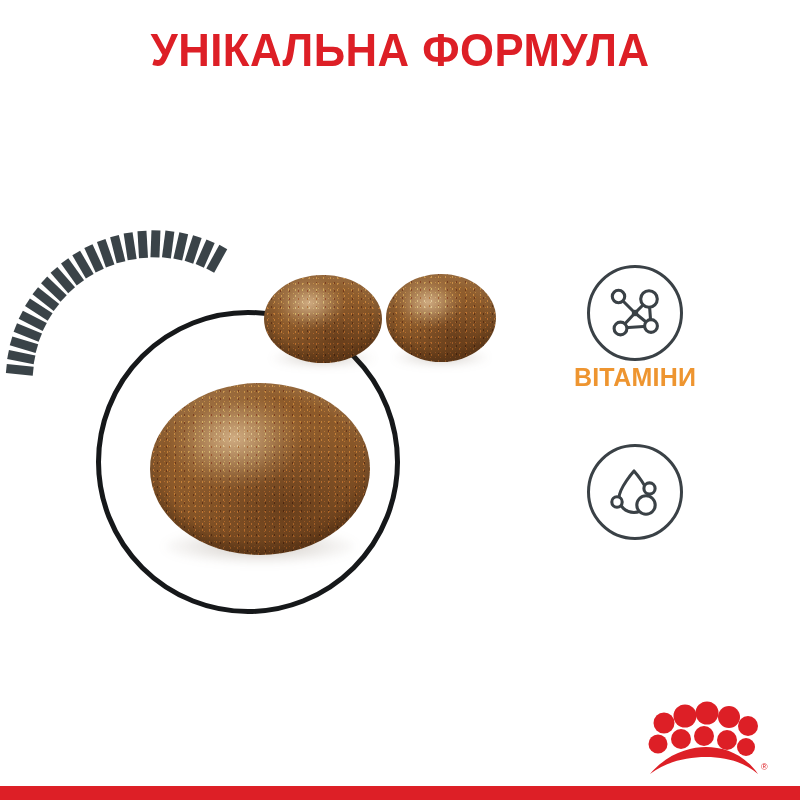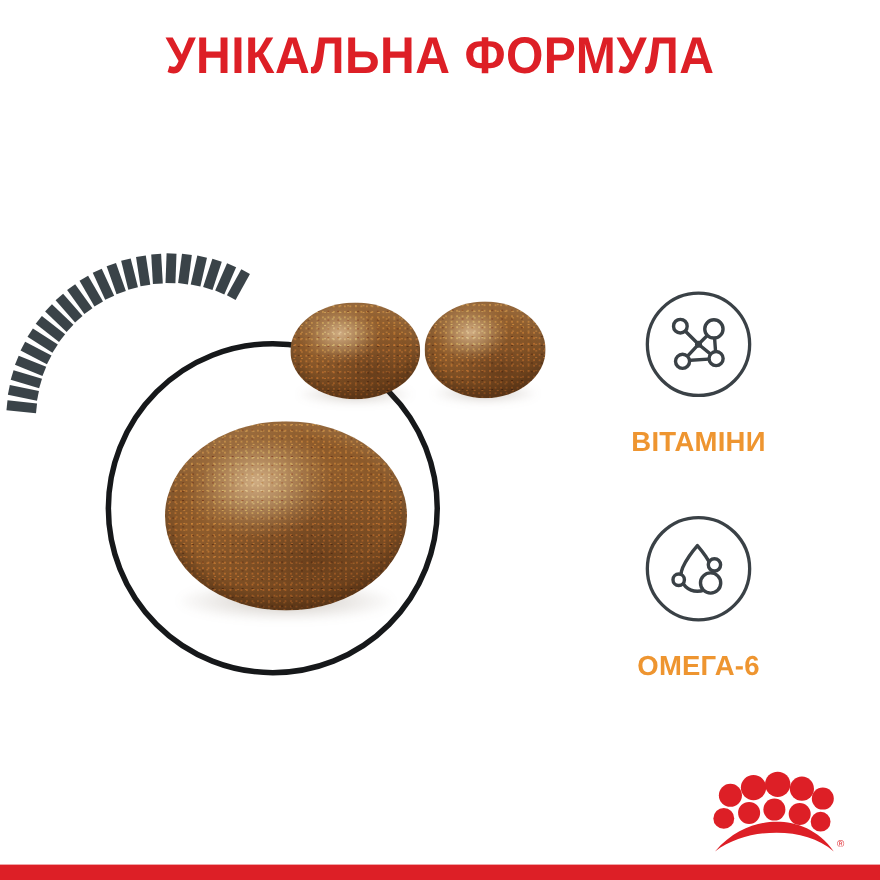--- a/index.html
+++ b/index.html
@@ -123,21 +123,21 @@
     width: 96px;
     height: 96px;
     margin: 0 auto;
     border: 3px solid #3A4146;
     border-radius: 50%;
     display: flex;
     align-items: center;
     justify-content: center;
   }
   .feature-label {
-    margin-top: 27px;
+    margin-top: 2px;
     color: #EE9530;
     font-weight: 700;
     font-size: 25px;
     line-height: 1.12;
     letter-spacing: 0.2px;
   }
   #feature-omega { margin-top: 53px; }
 
   
   #brand-logo {
@@ -239,21 +239,20 @@
     <div class="feature" id="feature-omega">
       <div class="icon-circle">
         <svg width="62" height="62" viewBox="0 0 62 62">
           <path d="M30 10 C30 10 15 27 15 37 C15 45.5 21.7 51.5 30 51.5 C38.3 51.5 45 45.5 45 37 C45 27 30 10 30 10 Z" fill="#fff" stroke="#3A4146" stroke-width="3.1" stroke-linejoin="round"></path>
           <circle cx="13" cy="41" r="5.2" fill="#fff" stroke="#3A4146" stroke-width="3.1"></circle>
           <circle cx="45.5" cy="27.5" r="5.6" fill="#fff" stroke="#3A4146" stroke-width="3.1"></circle>
           <circle cx="42" cy="44" r="9.2" fill="#fff" stroke="#3A4146" stroke-width="3.1"></circle>
         </svg>
       </div>
       <div class="feature-label">
-        <div>ОМЕГА-6</div>
       </div>
     </div>
 
   </div>
 
   <div id="brand-logo">
     <svg width="128" height="76" viewBox="0 0 128 76">
       <g fill="#DD1F26">
 
         <circle cx="24" cy="23" r="10.5"></circle>

